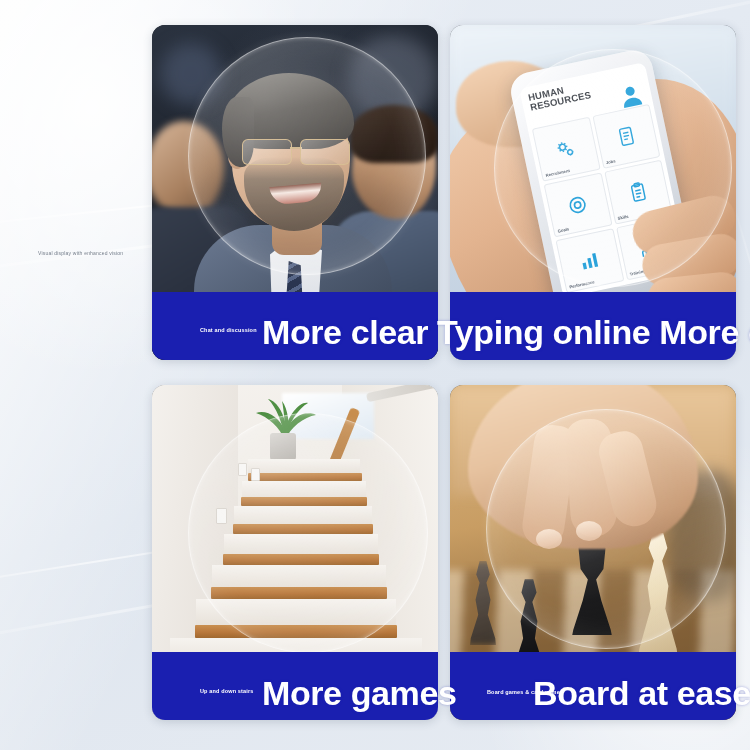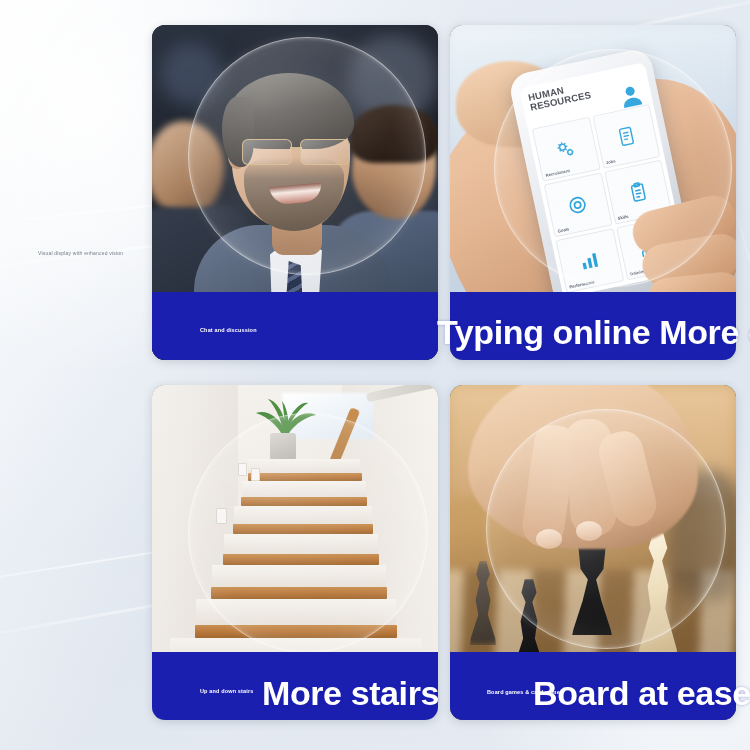--- a/index.html
+++ b/index.html
@@ -510,20 +510,21 @@
         <div class="mt-bridge"></div>
         <div class="mt-lens-r"></div>
       </div>
 
       <div class="lens" style="left:36px; top:12px; width:236px; height:236px;"></div>
     </div>
 
     <div class="caption-bar"></div>
   </div>
   <div class="cap-small-abs cs-tl">Chat and discussion</div>
+  <div class="overflow-headline oh-tl">More clear</div>
 
   <div class="panel p-tr">
     <div class="photo ph-phone">
       <div class="pp-bg-blur"></div>
       <div class="pp-laptop"></div>
       <div class="pp-laptop-screen">
         <div class="pp-chart-bar" style="left:18px; height:26px;"></div>
         <div class="pp-chart-bar" style="left:34px; height:42px;"></div>
         <div class="pp-chart-bar" style="left:50px; height:34px;"></div>
         <div class="pp-chart-bar" style="left:66px; height:54px;"></div>
@@ -654,21 +655,21 @@
       <div class="st-switch" style="left:86px; top:78px;"></div>
       <div class="st-switch" style="left:99px; top:83px;"></div>
       <div class="st-switch" style="left:64px; top:123px; width:9px; height:14px;"></div>
 
       <div class="lens" style="left:36px; top:28px; width:238px; height:238px;"></div>
     </div>
 
     <div class="caption-bar"></div>
   </div>
   <div class="cap-small-abs cs-bl">Up and down stairs</div>
-  <div class="overflow-headline oh-bl">More stairs</div>
+  <div class="overflow-headline oh-bl">More games</div>
 
   <div class="panel p-br">
     <div class="photo ph-chess">
       <div class="ch-blur-top"></div>
       <div class="ch-board"></div>
       <div class="ch-blur-right"></div>
 
       <div class="ch-pawn-far"></div>
       <div class="ch-pawn-w"></div>
       <div class="ch-piece-black ch-pawn-b"></div>

